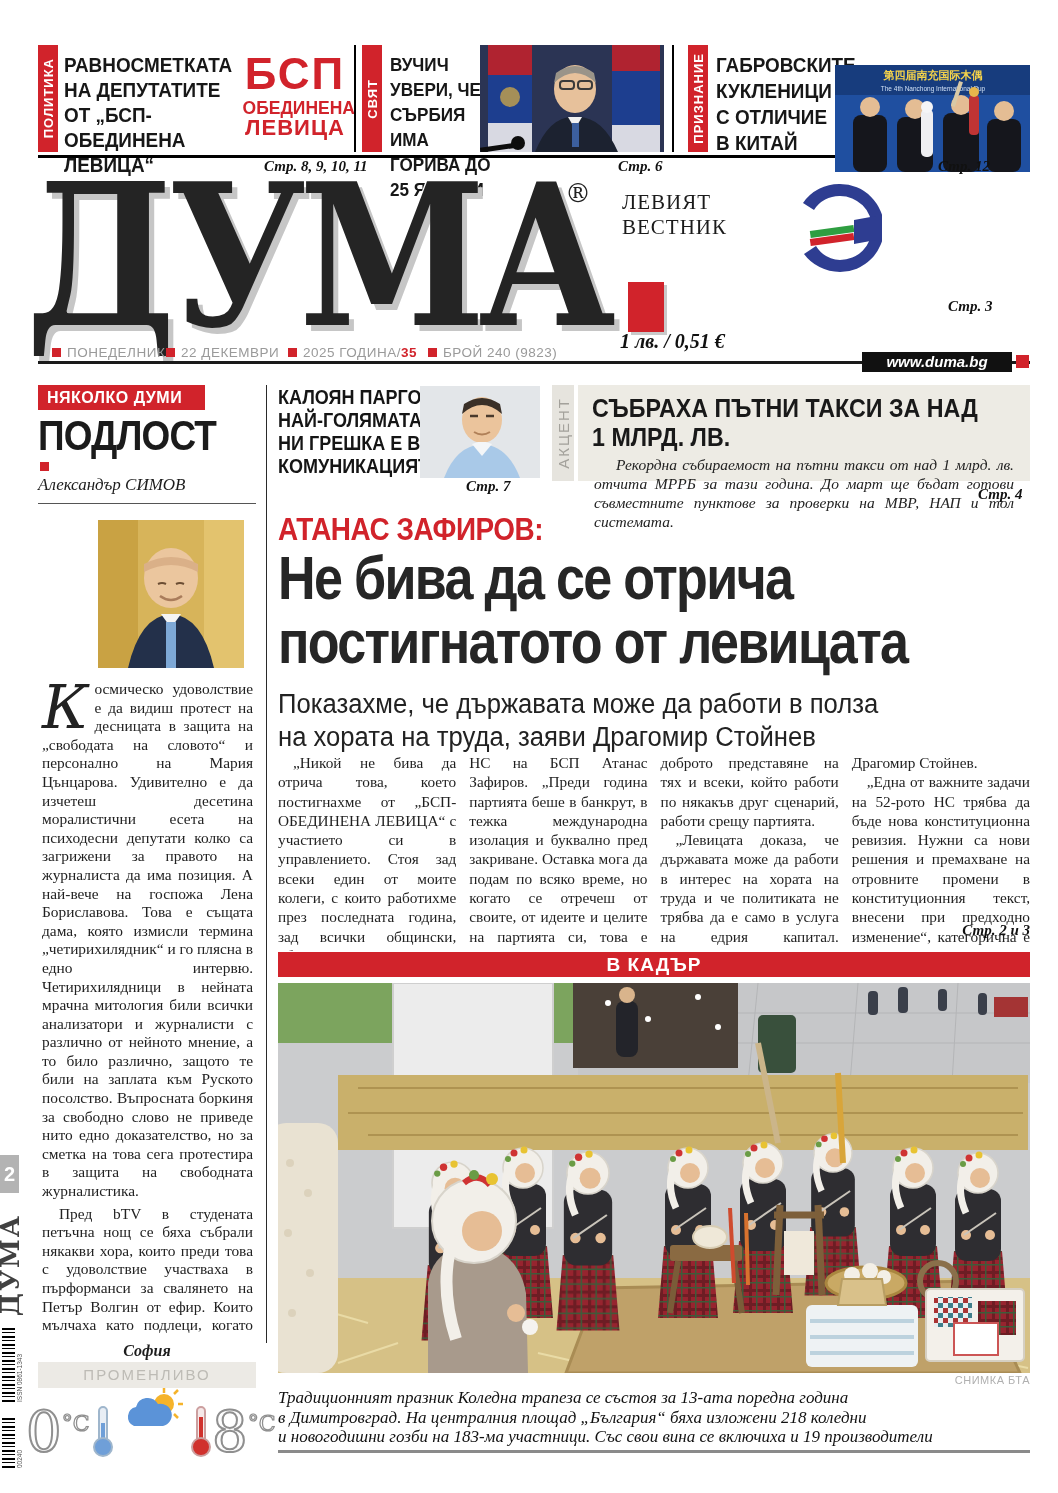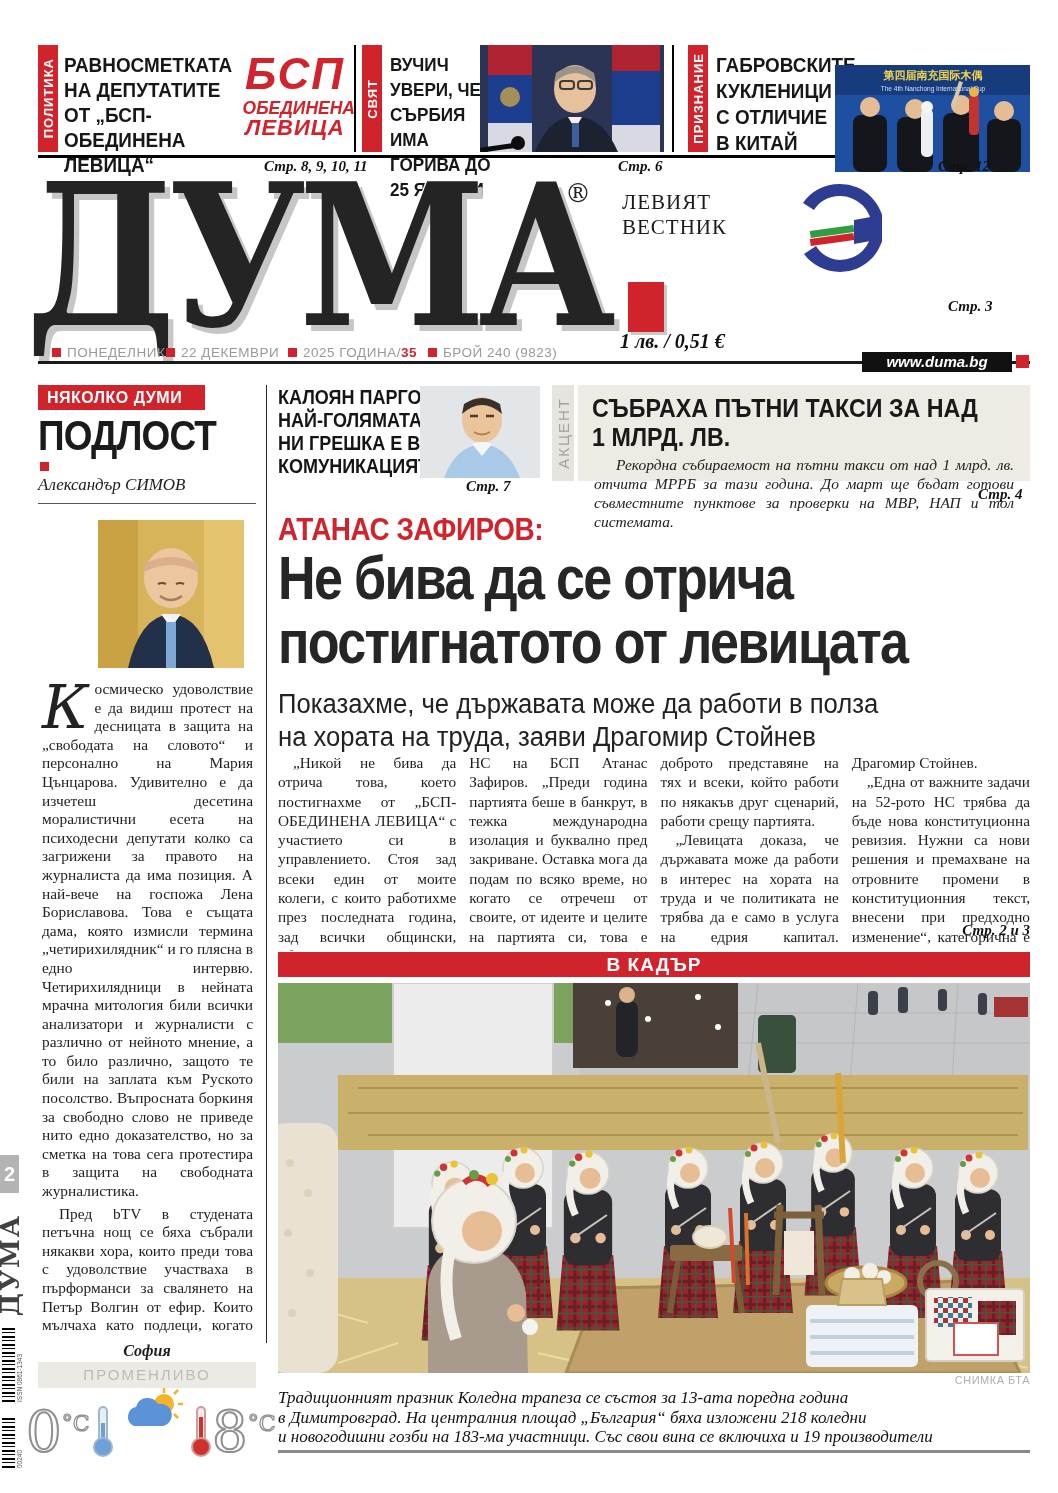--- a/index.html
+++ b/index.html
@@ -7,21 +7,21 @@
         font-family:"Liberation Sans",sans-serif;color:#1c1c1c;}
   .abs{position:absolute;}
 
   
   .teaser-strip{left:38px;top:45px;width:992px;height:110px;border-bottom:3px solid #000;}
   .vlabel{position:absolute;width:20px;background:#d1232b;color:#fff;font-weight:bold;font-size:13px;
           letter-spacing:1px;display:flex;align-items:center;justify-content:center;}
   .vlabel span{writing-mode:vertical-rl;transform:rotate(180deg);white-space:nowrap;}
   .vdiv{position:absolute;top:45px;height:107px;width:2px;background:#000;}
   .teaser-head{position:absolute;font-weight:bold;color:#171717;transform:scaleX(.9);transform-origin:left top;}
-  .bsp-logo{position:absolute;color:#d1232b;text-align:center;font-weight:bold;line-height:1;font-style:italic;}
+  .bsp-logo{position:absolute;color:#d1232b;text-align:center;font-weight:bold;line-height:1;}
   .bsp-logo .l1{font-size:44px;letter-spacing:2px;}
   .bsp-logo .l2{font-size:19px;margin-top:2px;transform:scaleX(.92);}
   .bsp-logo .l3{font-size:22px;letter-spacing:1px;}
   .pageref{position:absolute;font-family:"Liberation Serif",serif;font-style:italic;font-weight:bold;
            font-size:15px;color:#111;}
 
   
   .masthead-title{left:26px;top:158px;font-family:"DejaVu Serif",serif;font-weight:bold;font-size:196px;
       line-height:1;color:#242424;letter-spacing:-8px;transform:scaleX(.86);transform-origin:left top;
       text-shadow:6px 6px 0 #c6c6c6, -1px -1px 0 #fff;}

